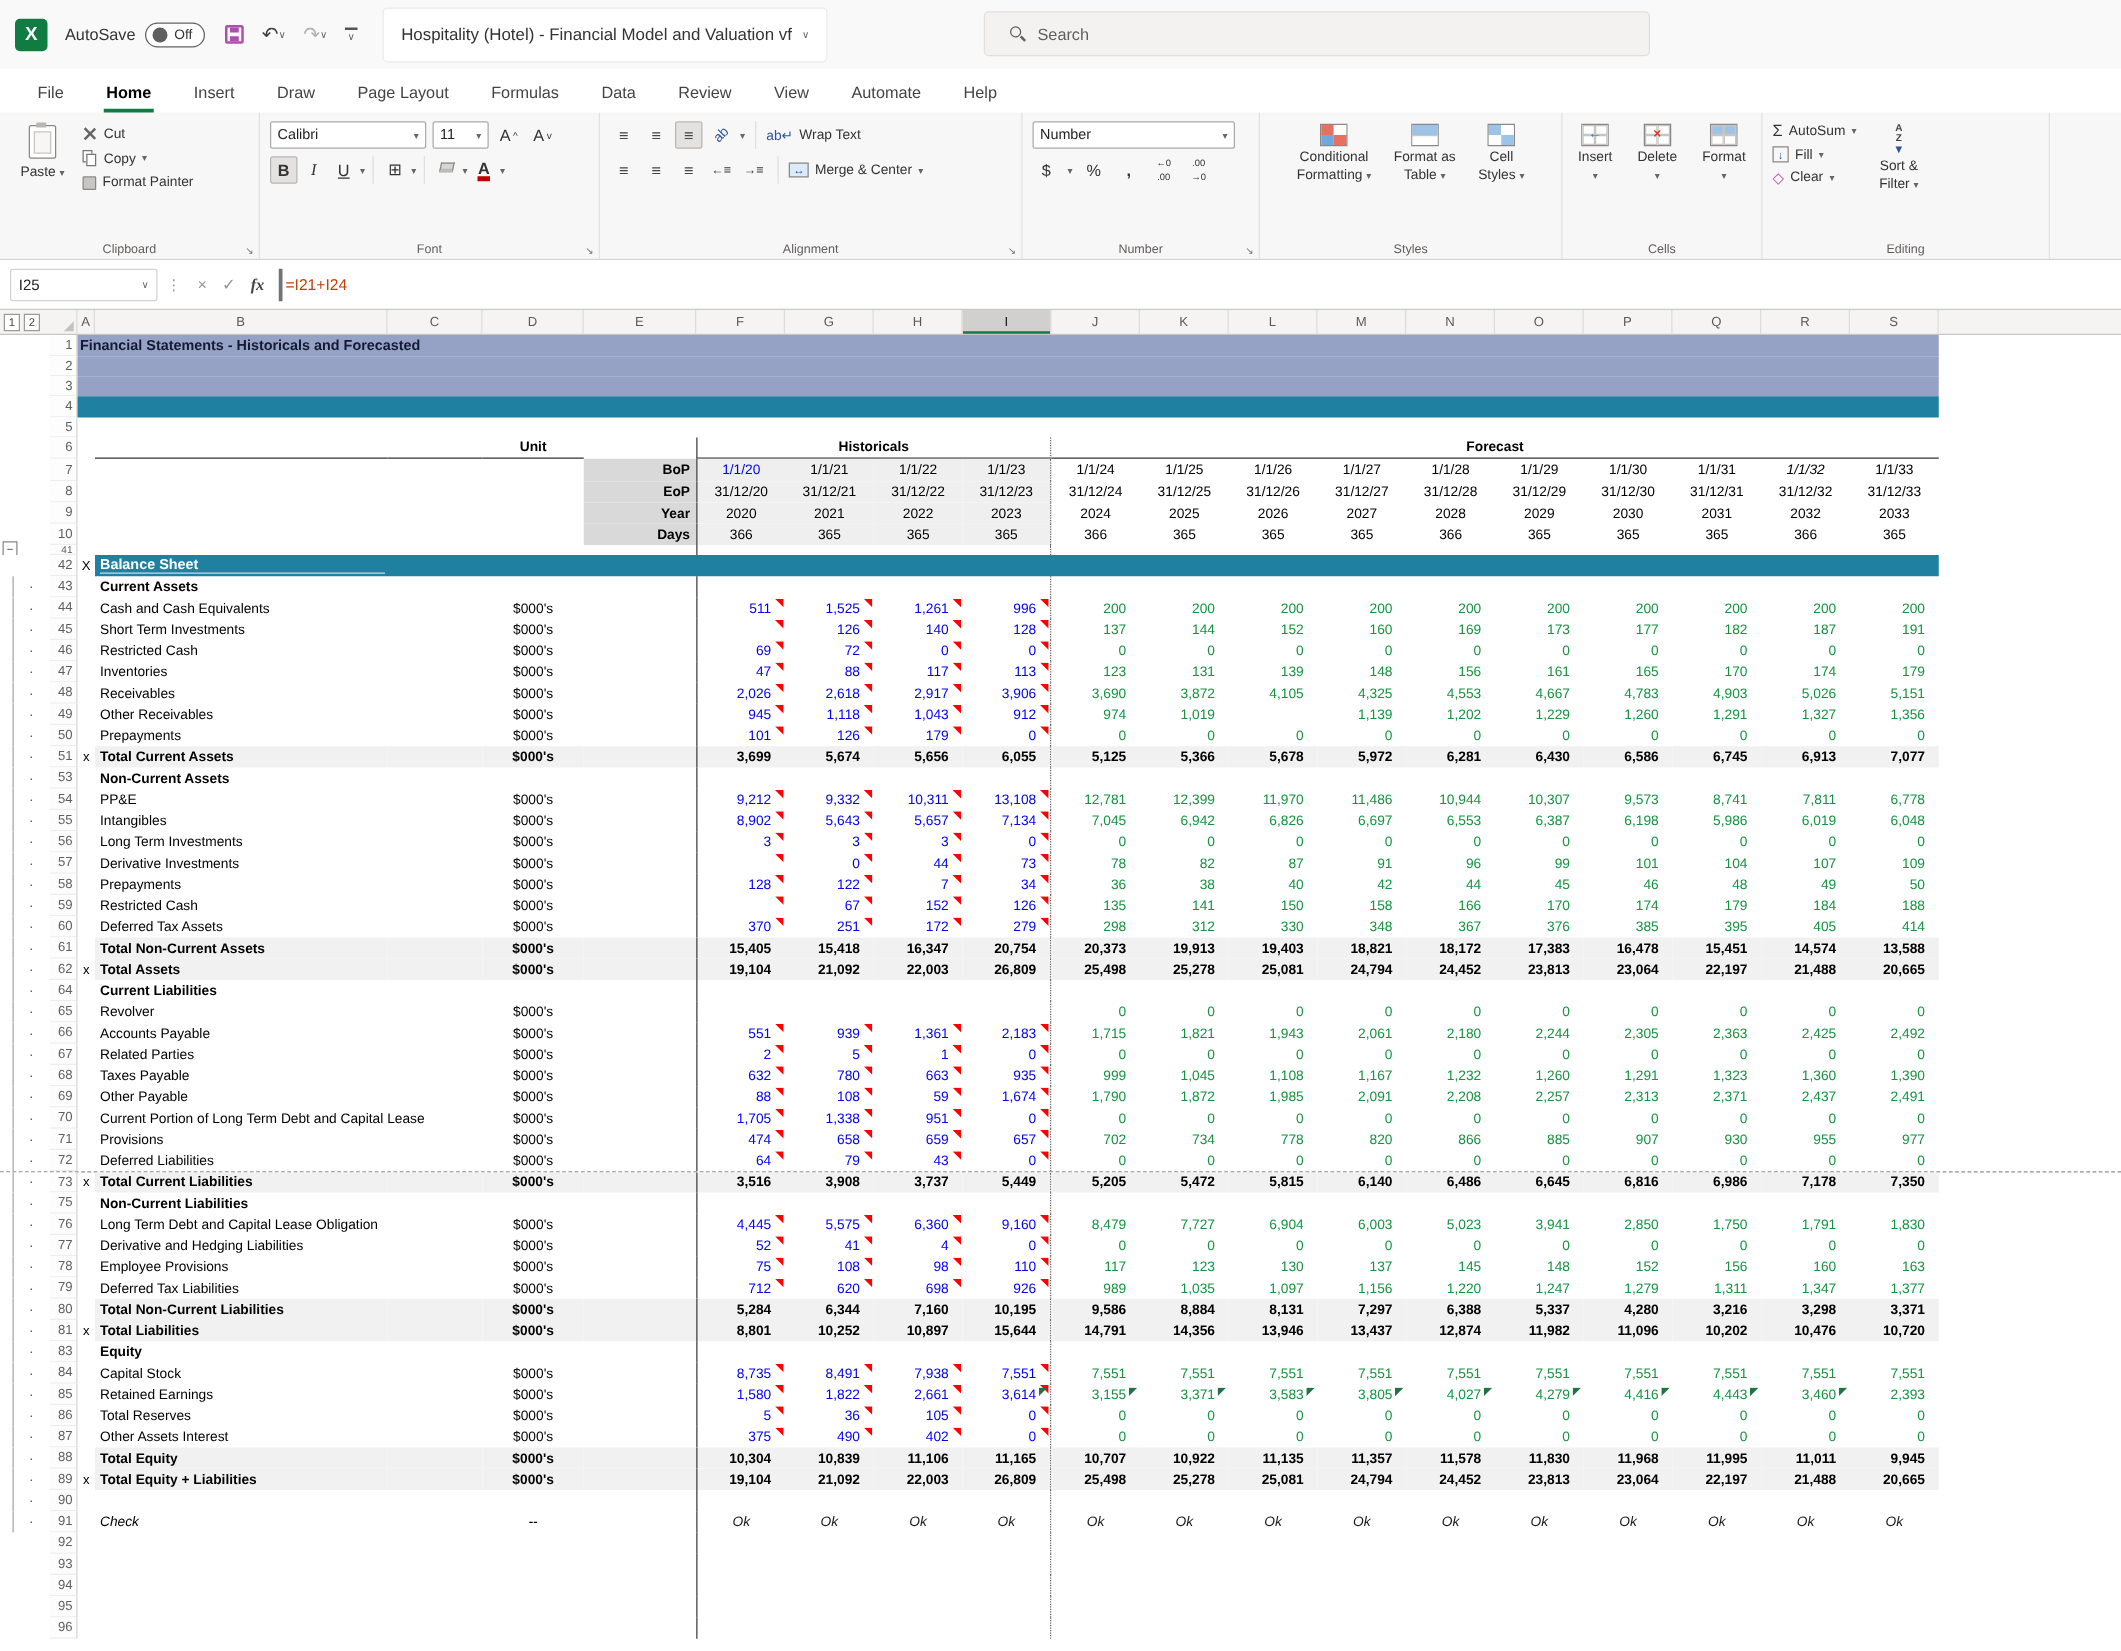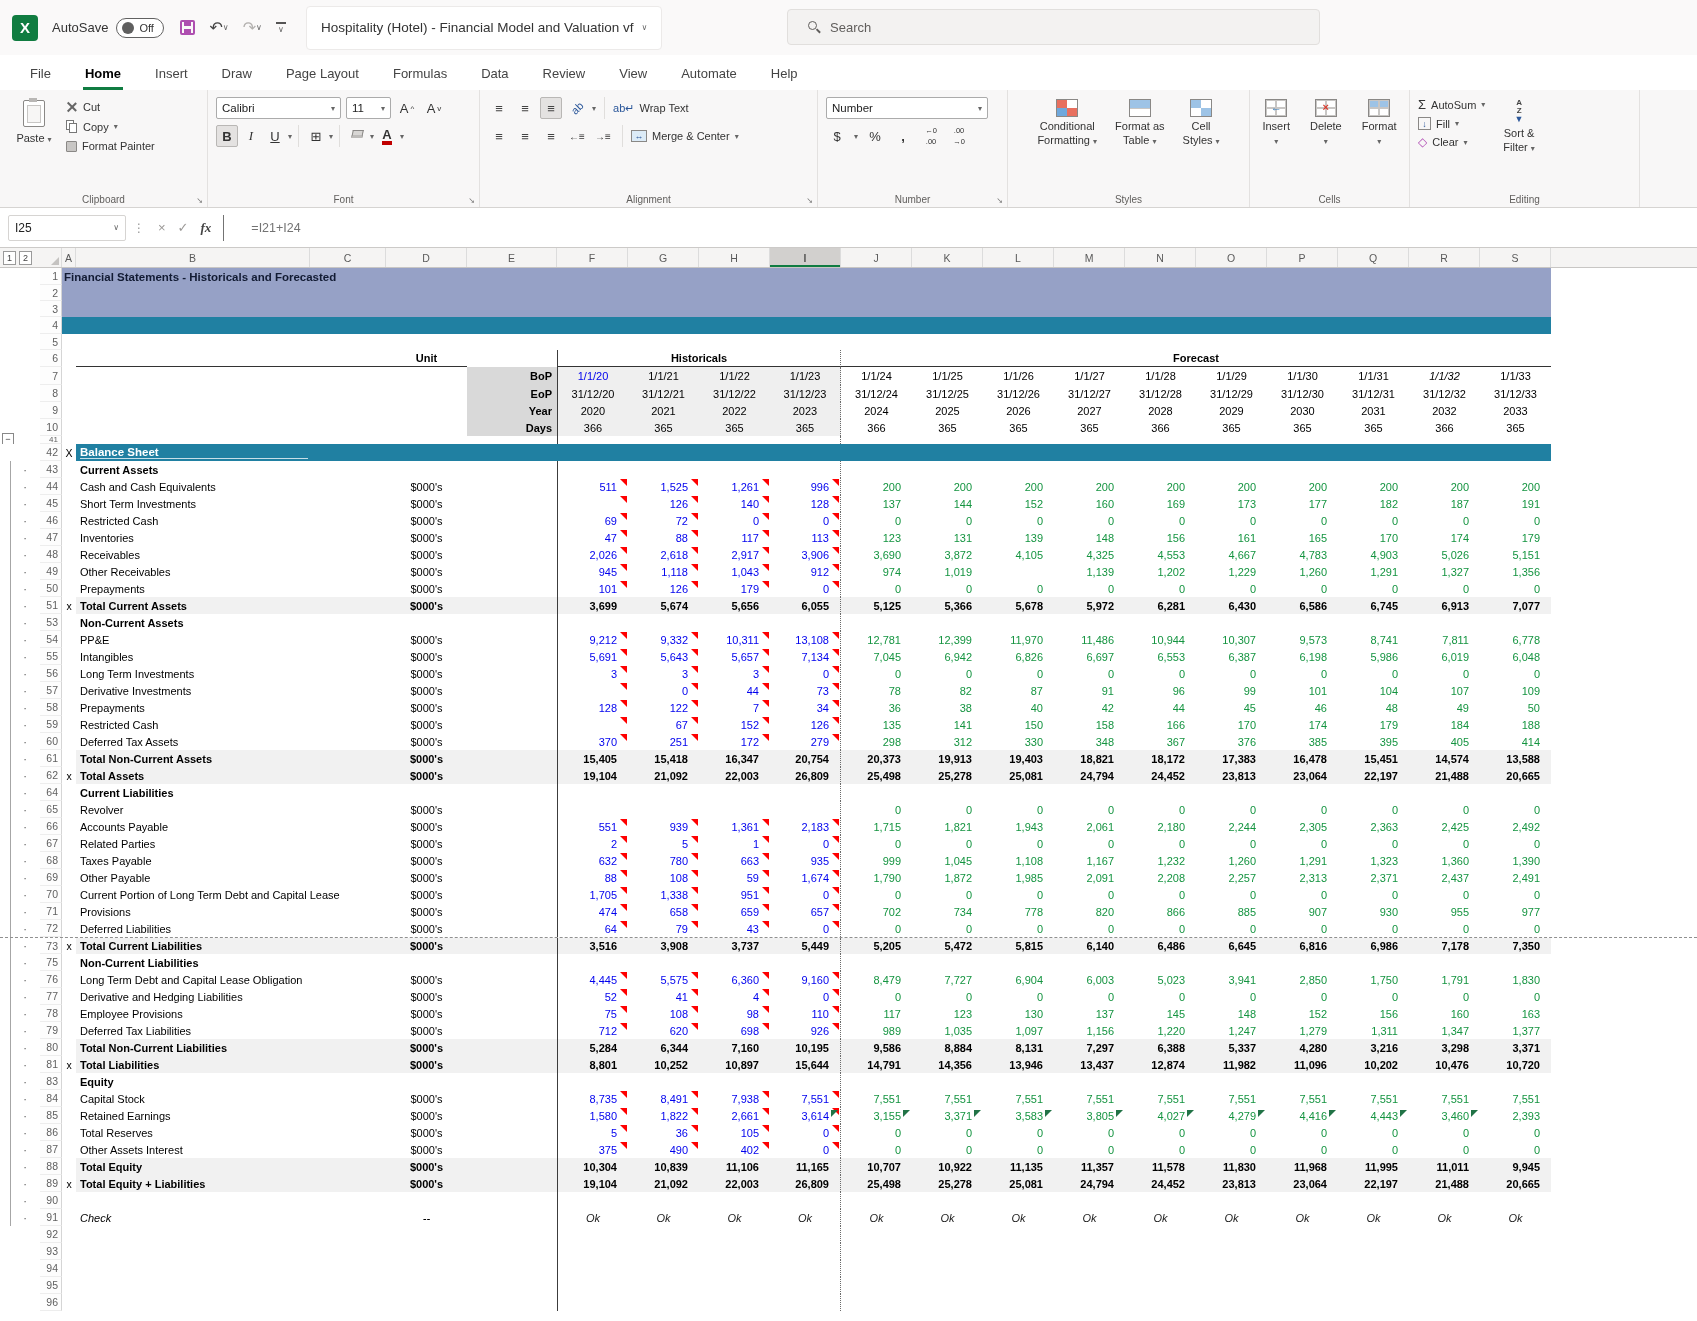--- a/index.html
+++ b/index.html
@@ -91,21 +91,21 @@
   .ic-az { display:flex; flex-direction:column; align-items:center; font-size:8px; line-height:1; color:#444; font-weight:700; }
   .ic-az .fun { color:#2B579A; font-size:9px; }
 
   
   .fbar { height:40px; background:#fff; border-bottom:1px solid #CCCAC8; display:flex; align-items:center; padding-left:8px; }
   .namebox { width:118px; height:26px; border:1px solid #D6D4D2; border-radius:2px; display:flex; align-items:center; justify-content:space-between; padding:0 6px; font-size:12px; color:#222; background:#fff; }
   .fdots { color:#999; font-size:12px; margin:0 7px; }
   .fbtn { color:#9A9896; font-size:13px; margin:0 6px; }
   .fbtn.ok { color:#9A9896; }
   .fx { font-family:"Liberation Serif",serif; font-style:italic; color:#444; font-weight:700; }
-  .fcontent { flex:1; height:26px; display:flex; align-items:center; border-left:1px solid #737373; margin-left:6px; padding-left:27px; font-size:12.5px; color:#737373; }
+  .fcontent { flex:1; height:26px; display:flex; align-items:center; border-left:3px solid #737373; margin-left:6px; padding-left:2px; font-size:12.5px; color:#c2410c; }
 
   
   .gridwrap { background:#fff; }
   #colheaders { display:flex; height:20px; background:#F5F4F3; border-bottom:1px solid #C8C6C4; }
   .chcell { flex:none; display:flex; align-items:center; justify-content:center; font-size:10.5px; color:#5A5A5A;
     border-right:1px solid #DCDCDC; height:100%; position:relative; }
   .chcell.corner { justify-content:flex-start; align-items:center; border-right:none; }
   .olbtn { width:13px; height:14px; border:1px solid #9A9A9A; background:#fff; font-size:9px; line-height:12px; text-align:center; color:#444; margin-left:3px; }
   .satri { position:absolute; right:2px; bottom:2px; width:0; height:0; border-left:8px solid transparent; border-bottom:8px solid #C5C3C1; }
   .chcell.sel { background:#D2D0CE; color:#111; box-shadow:inset 0 -2px 0 #107C41; }
@@ -1215,21 +1215,21 @@
           <div class="olv"></div>
           <div class="old">·</div>
         </div>
         <div class="rn">55</div>
         <div class="cell ctr amark" style="width: 14px;"></div>
         <div class="cell lbl" style="width: 234px;">Intangibles</div>
         <div class="cell" style="width: 76px;"></div>
         <div class="cell ctr" style="width: 81px;">$000's</div>
         <div class="cell" style="width: 90px;"></div>
         <div class="cell num fline hist" style="width: 71px;">
-          <div class="nval">5,691</div>
+          <div class="nval">8,902</div>
           <div class="tri"></div>
         </div>
         <div class="cell num hist" style="width: 71px;">
           <div class="nval">5,643</div>
           <div class="tri"></div>
         </div>
         <div class="cell num hist" style="width: 71px;">
           <div class="nval">5,657</div>
           <div class="tri"></div>
         </div>

